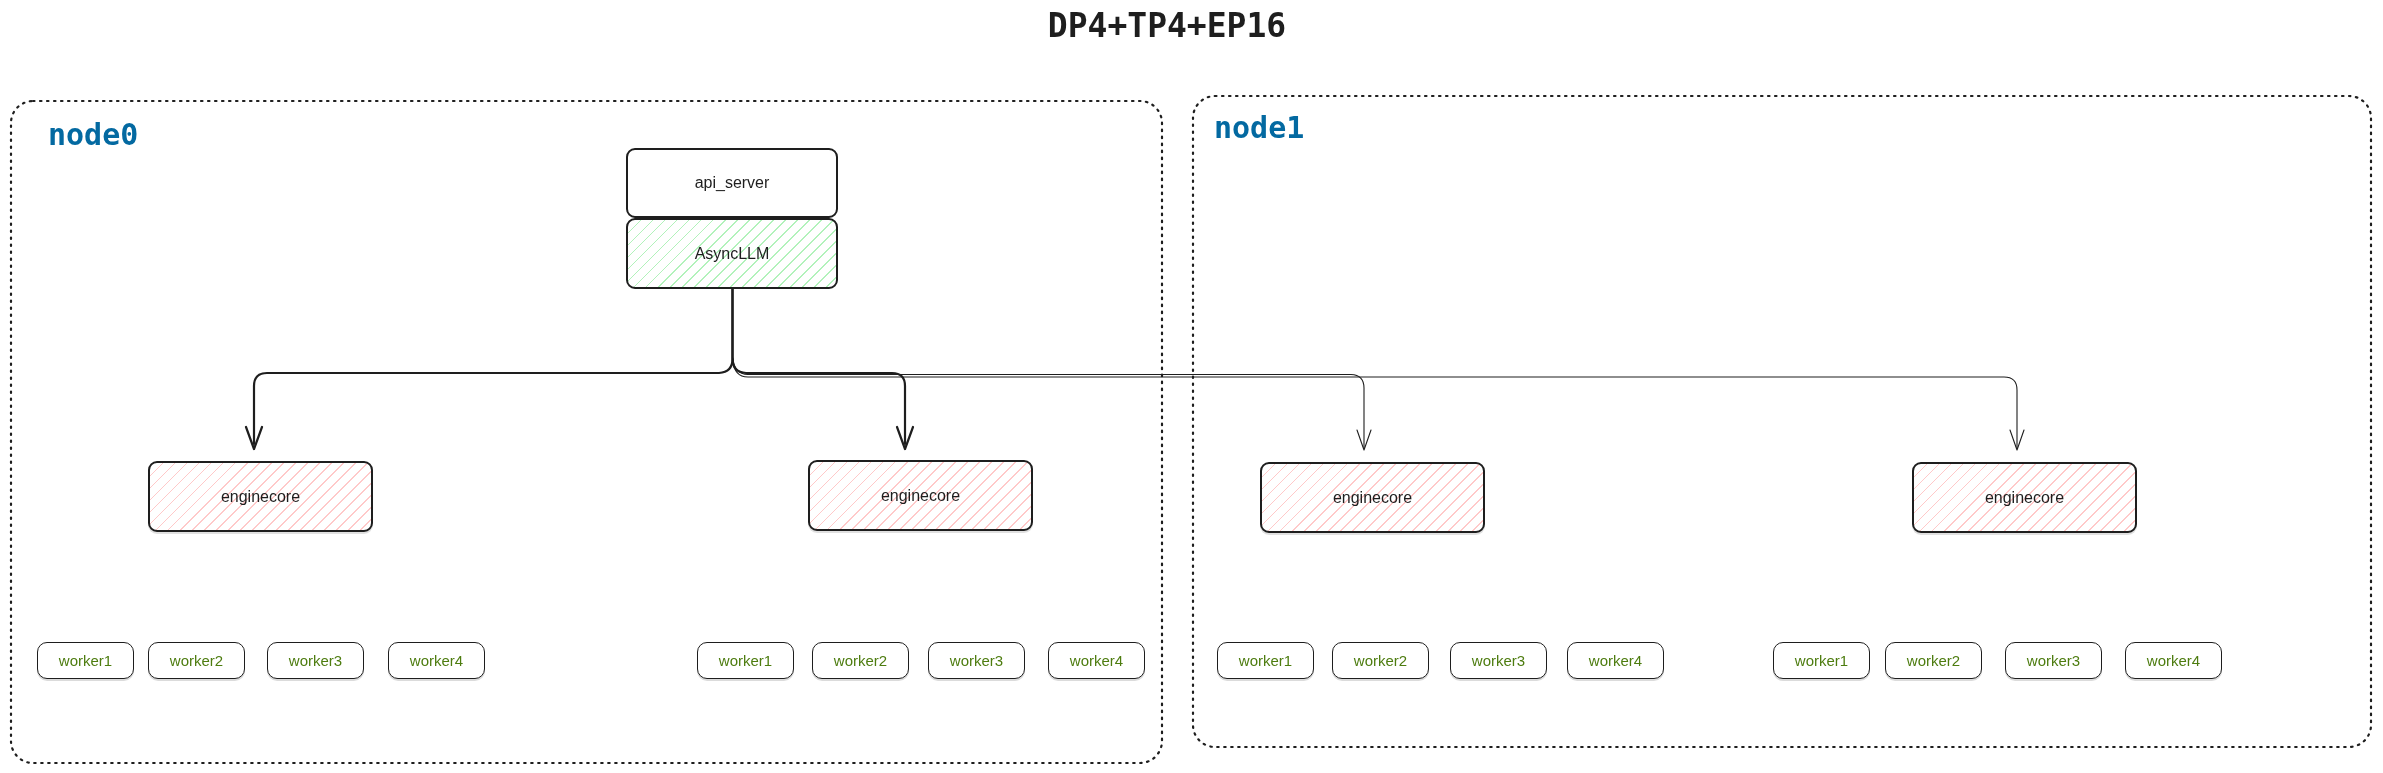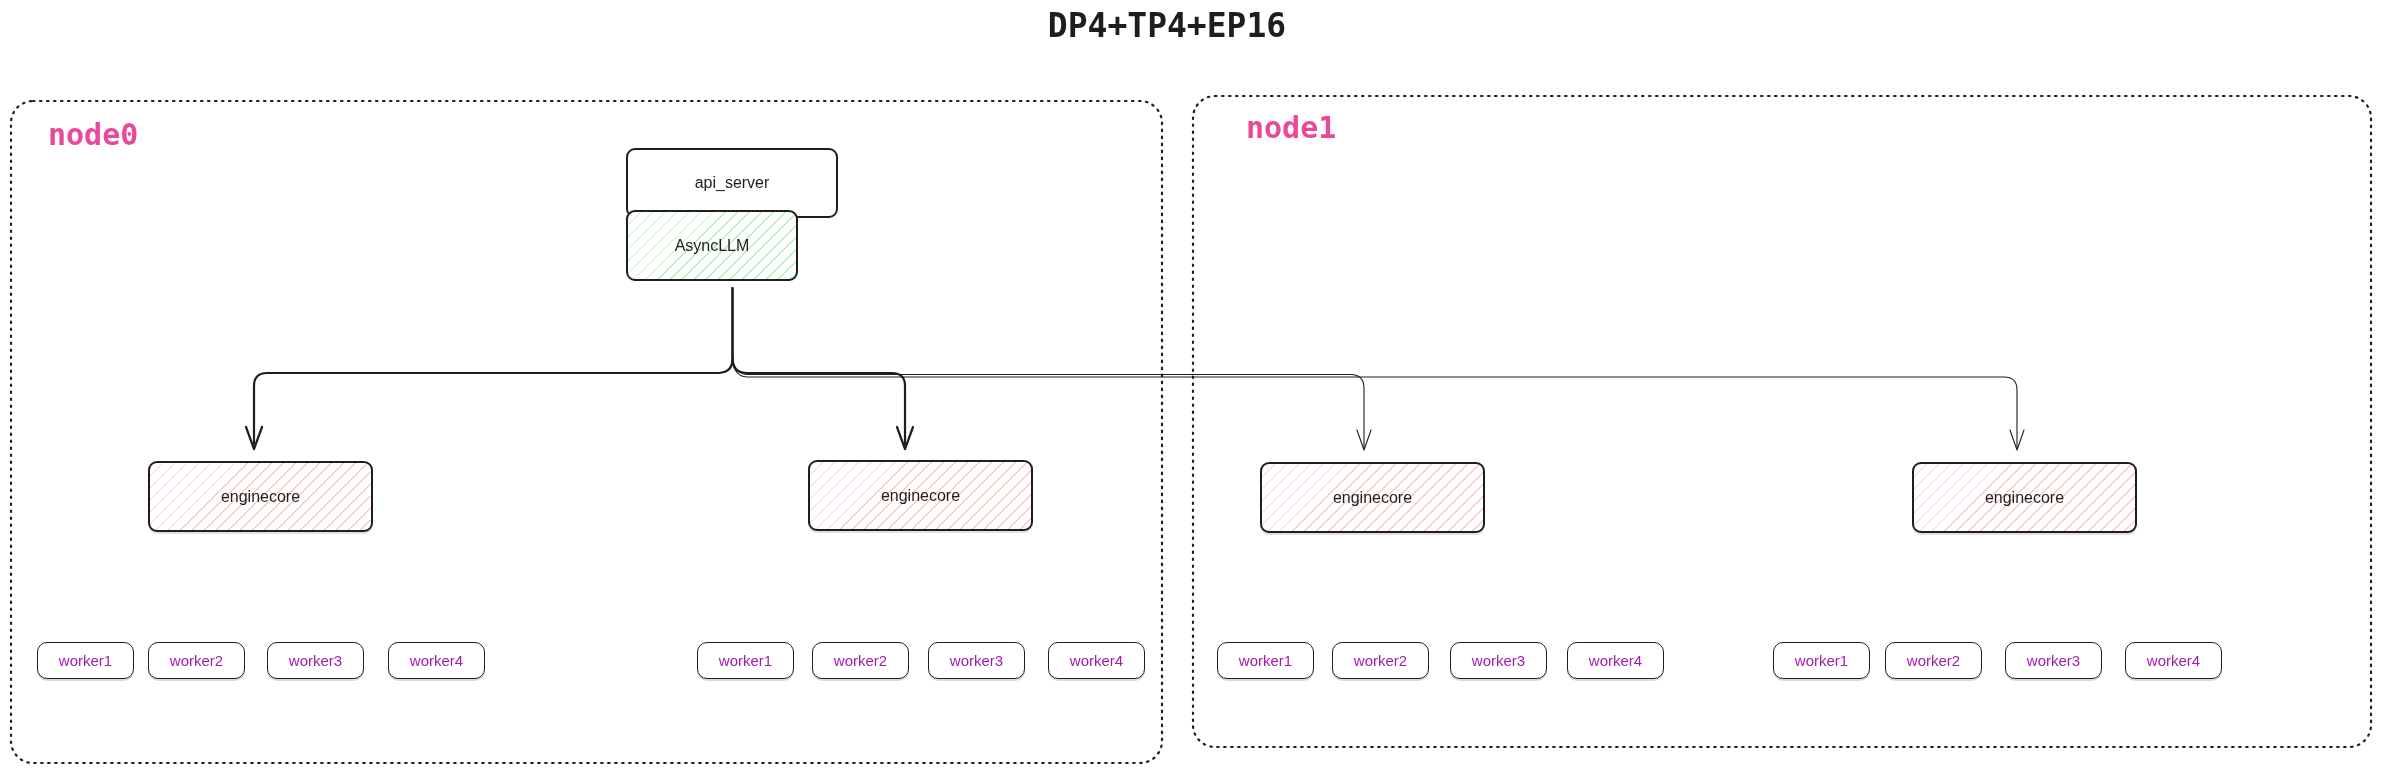--- a/index.html
+++ b/index.html
@@ -27,21 +27,21 @@
     letter-spacing: 0px;
     color: #1e1e1e;
     white-space: nowrap;
     margin-left: 30px;
   }
   .node-label {
     position: absolute;
     font-family: "DejaVu Sans Mono", monospace;
     font-size: 30px;
     font-weight: 700;
-    color: #ec4899;
+    color: #0369a1;
     white-space: nowrap;
     text-align: center;
   }
   .svg-layer {
     position: absolute;
     left: 0; top: 0;
     width: 2383px;
     height: 773px;
     pointer-events: none;
   }
@@ -62,40 +62,40 @@
     background-color: #ffffff;
     background-image: repeating-linear-gradient(135deg,
       #b2f2bb 0px, #b2f2bb 1.3px, transparent 1.3px, transparent 8.5px);
   }
   .hatch-red {
     background-color: #ffffff;
     background-image: repeating-linear-gradient(135deg,
       #ffc9c9 0px, #ffc9c9 1.3px, transparent 1.3px, transparent 8.5px);
   }
   .api-box   { left: 626px; top: 148px; width: 212px; height: 70px; }
-  .async-box { left: 626px; top: 210px; width: 172px; height: 71px; }
+  .async-box { left: 626px; top: 218px; width: 212px; height: 71px; }
   .enginecore { width: 225px; height: 71px; box-shadow: 0 2px 0 rgba(0,0,0,0.12); }
   .ec1 { left: 148px;  top: 461px; }
   .ec2 { left: 808px;  top: 460px; }
   .ec3 { left: 1260px; top: 462px; }
   .ec4 { left: 1912px; top: 462px; }
   .worker {
     position: absolute;
     box-sizing: border-box;
     top: 642px;
     width: 97px;
     height: 37px;
     border: 1.6px solid #1e1e1e;
     border-radius: 10px;
     background: #ffffff;
     display: flex;
     align-items: center;
     justify-content: center;
     font-size: 15px;
-    color: #a21caf;
+    color: #4d7c0f;
     white-space: nowrap;
     box-shadow: 0 2px 0 rgba(0,0,0,0.14);
   }
 </style>
 </head>
 <body>
 
 <div class="canvas">
 
   <div class="diagram-title">DP4+TP4+EP16</div>
@@ -121,21 +121,21 @@
       <path d="M 1357 430 L 1364 450 L 1371 430"></path>
     </g>
 
     <g fill="none" stroke="#1e1e1e" stroke-width="1.1" stroke-linecap="round" stroke-linejoin="round">
       <path d="M 733 360 Q 734 377 748 377 L 2004 377 Q 2017 377 2017 390 L 2017 448"></path>
       <path d="M 2010 430 L 2017 450 L 2024 430"></path>
     </g>
   </svg>
 
   <div class="node-label" style="left:48px; top:117px;">node0</div>
-  <div class="node-label" style="left:1214px; top:110px;margin-left:32px;">node1</div>
+  <div class="node-label" style="left:1214px; top:110px;">node1</div>
 
   <div class="box api-box">
     <span>api_server</span>
   </div>
   <div class="box async-box hatch-green">
     <span>AsyncLLM</span>
   </div>
 
   <div class="box enginecore hatch-red ec1">
     <span>enginecore</span>

